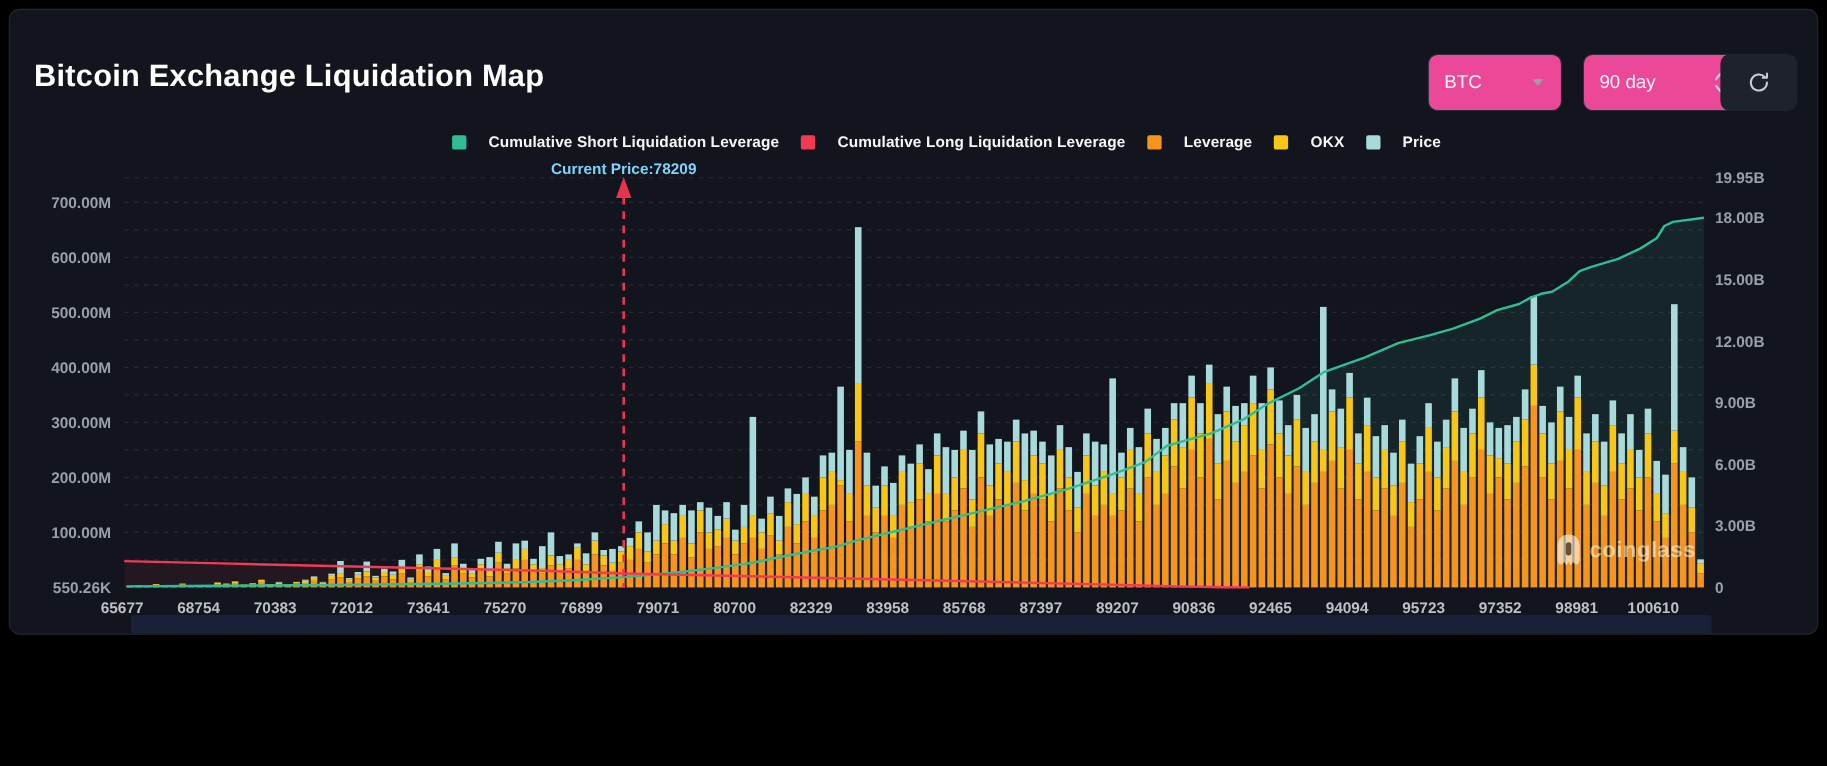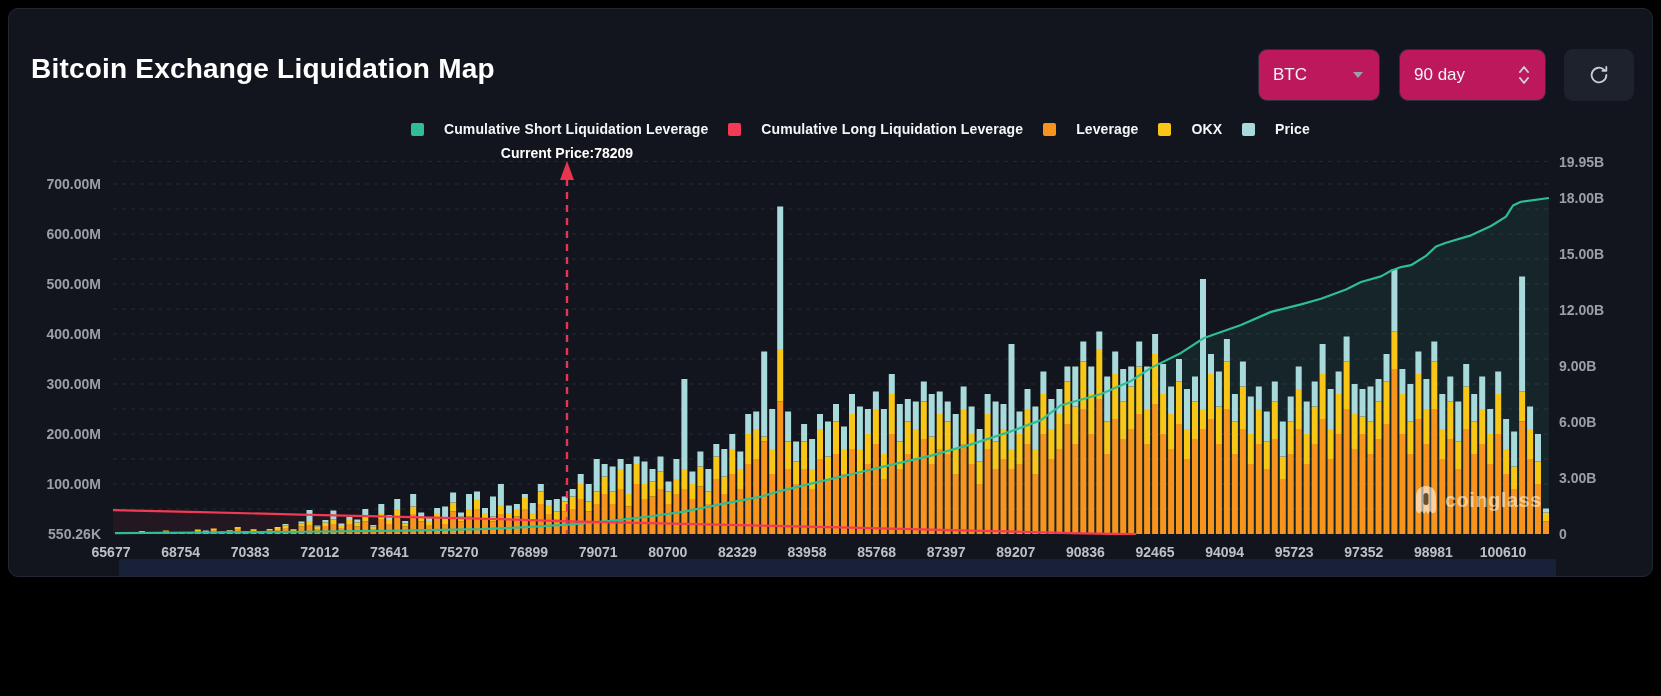--- a/index.html
+++ b/index.html
@@ -2,27 +2,27 @@
 <html><head>
 <meta charset="utf-8">
 <style>
   html,body{margin:0;padding:0;background:#000;width:1661px;height:696px;overflow:hidden;
     font-family:"Liberation Sans","DejaVu Sans",sans-serif;}
   .card{position:absolute;left:8px;top:8px;width:1645px;height:569px;background:#12151d;
     border:1px solid #23272f;border-radius:10px;box-sizing:border-box;overflow:hidden;}
   .title{position:absolute;left:22px;top:44px;font-size:28px;font-weight:700;color:#ffffff;letter-spacing:.2px;}
   .ctl{position:absolute;top:40px;height:52px;box-sizing:border-box;border-radius:9px;display:flex;
     align-items:center;color:#f2f3f5;font-size:17px;font-weight:500;}
-  .select{background:#be185d;border:1px solid #2b303a;justify-content:space-between;padding:0 14px;cursor:pointer;}
+  .select{background:#ec4899;border:1px solid #2b303a;justify-content:space-between;padding:0 14px;cursor:pointer;margin-left:40px;}
   .btn-refresh{background:#1d222c;border:1px solid #1d222c;justify-content:center;cursor:pointer;}
   .legend{position:absolute;left:402px;top:112px;display:flex;gap:20px;align-items:center;}
   .legend-item{display:flex;align-items:center;gap:20px;cursor:pointer;}
   .legend-swatch{width:13px;height:13px;border-radius:2px;}
   .legend-label{color:#f5f6f7;font-size:14px;font-weight:700;letter-spacing:.1px;}
-  .price-note{position:absolute;left:458px;top:136px;width:200px;text-align:center;color:#ffffff;
+  .price-note{position:absolute;left:458px;top:136px;width:200px;text-align:center;color:#7dd3fc;
     font-size:14px;font-weight:700;}
   .chart-svg{position:absolute;left:-8px;top:-8px;}
   .navigator{position:absolute;left:110px;top:550px;width:1437px;height:69px;background:#182138;
     border-radius:2px;cursor:pointer;}
   .nav-handle{position:absolute;top:29px;width:18px;height:19px;background:#646b7a;border-radius:5px;
     display:flex;align-items:center;justify-content:center;gap:3px;cursor:ew-resize;}
   .nav-handle i{display:block;width:2px;height:9px;background:#e8eaee;border-radius:1px;}
   .watermark{position:absolute;left:1404px;top:476px;display:flex;align-items:center;gap:6px;opacity:.72;pointer-events:none;}
   .watermark-text{color:rgba(255,255,255,.75);font-size:20px;font-weight:700;letter-spacing:.5px;}
 </style>

